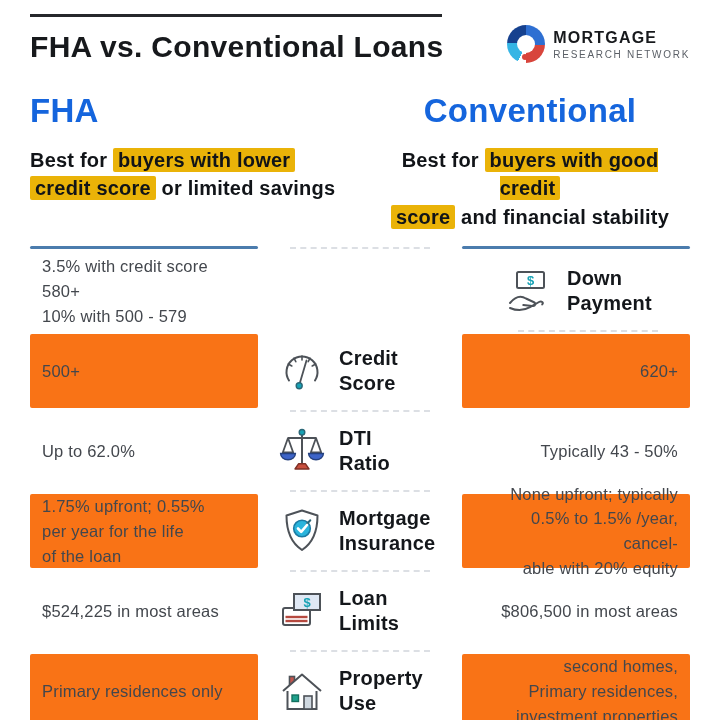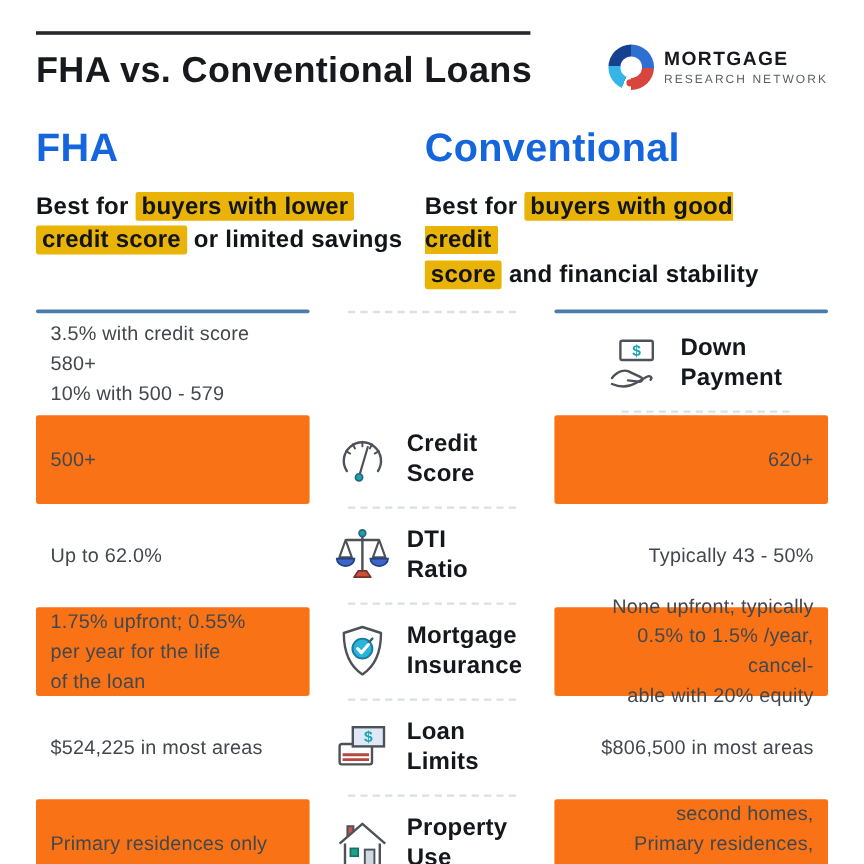--- a/index.html
+++ b/index.html
@@ -2,36 +2,36 @@
 <html><head>
 <meta charset="utf-8">
 <style>
   * { margin:0; padding:0; box-sizing:border-box; }
   html,body { background:#ffffff; }
   .page {
     width:720px; height:720px; background:#fff; overflow:hidden;
     font-family:"Liberation Sans", sans-serif; color:#17191c; position:relative;
   }
   
-  .header { display:flex; justify-content:space-between; padding:26px 30px 0 30px; }
+  .header { display:flex; justify-content:space-between; padding:14px 30px 0 30px; }
   .top-rule { width:412px; height:3px; background:#26282b; margin-bottom:13px; }
   .page-title { font-size:30px; font-weight:bold; color:#17191c; letter-spacing:.3px; }
   .logo { display:flex; align-items:center; gap:8px; margin-top:10px; }
   .logo-mark {
     width:38px; height:38px; border-radius:50%; position:relative; flex:0 0 auto;
     background:conic-gradient(from 0deg,#2e6fd2 0 26%,#d8453c 26% 50%,#ffffff 50% 57%,#35b5e5 57% 76%,#16418f 76% 100%);
   }
   .logo-mark::after { content:""; position:absolute; inset:10px; background:#fff; border-radius:50%; }
   .logo-dot { position:absolute; left:15px; bottom:3px; width:6px; height:6px; background:#d8453c; border-radius:50%; z-index:2; }
   .logo-name { font-size:16px; font-weight:bold; letter-spacing:1.2px; color:#17191c; }
   .logo-sub { font-size:10px; letter-spacing:1.7px; color:#5a5f66; margin-top:2px; }
   
-  .col-headers { display:flex; justify-content:space-between; padding:28px 46px 0 30px; }
+  .col-headers { display:flex; justify-content:space-between; padding:28px 30px 0 30px; }
   .col-head { width:320px; }
-  .col-head.right { text-align:left; }
+  .col-head.right { text-align:center; }
   .col-title { font-size:33px; font-weight:bold; color:#1565dd; margin-bottom:16px; letter-spacing:.3px; }
   .bestfor { font-size:20px; font-weight:bold; color:#111418; line-height:1.42; letter-spacing:.2px; }
   .hl { background:#eab308; padding:1px 5px; border-radius:2px; }
   
   .dividers { display:flex; justify-content:space-between; align-items:center; padding:0 30px; margin-top:15px; }
   .rule-blue { width:228px; height:3px; background:#4b7cad; border-radius:2px; }
   .rule-dash { width:140px; border-top:2px dashed #dcdfe4; }
   
   .grid { padding:2px 30px 0 30px; }
   .row { display:flex; justify-content:space-between; height:80px; }

